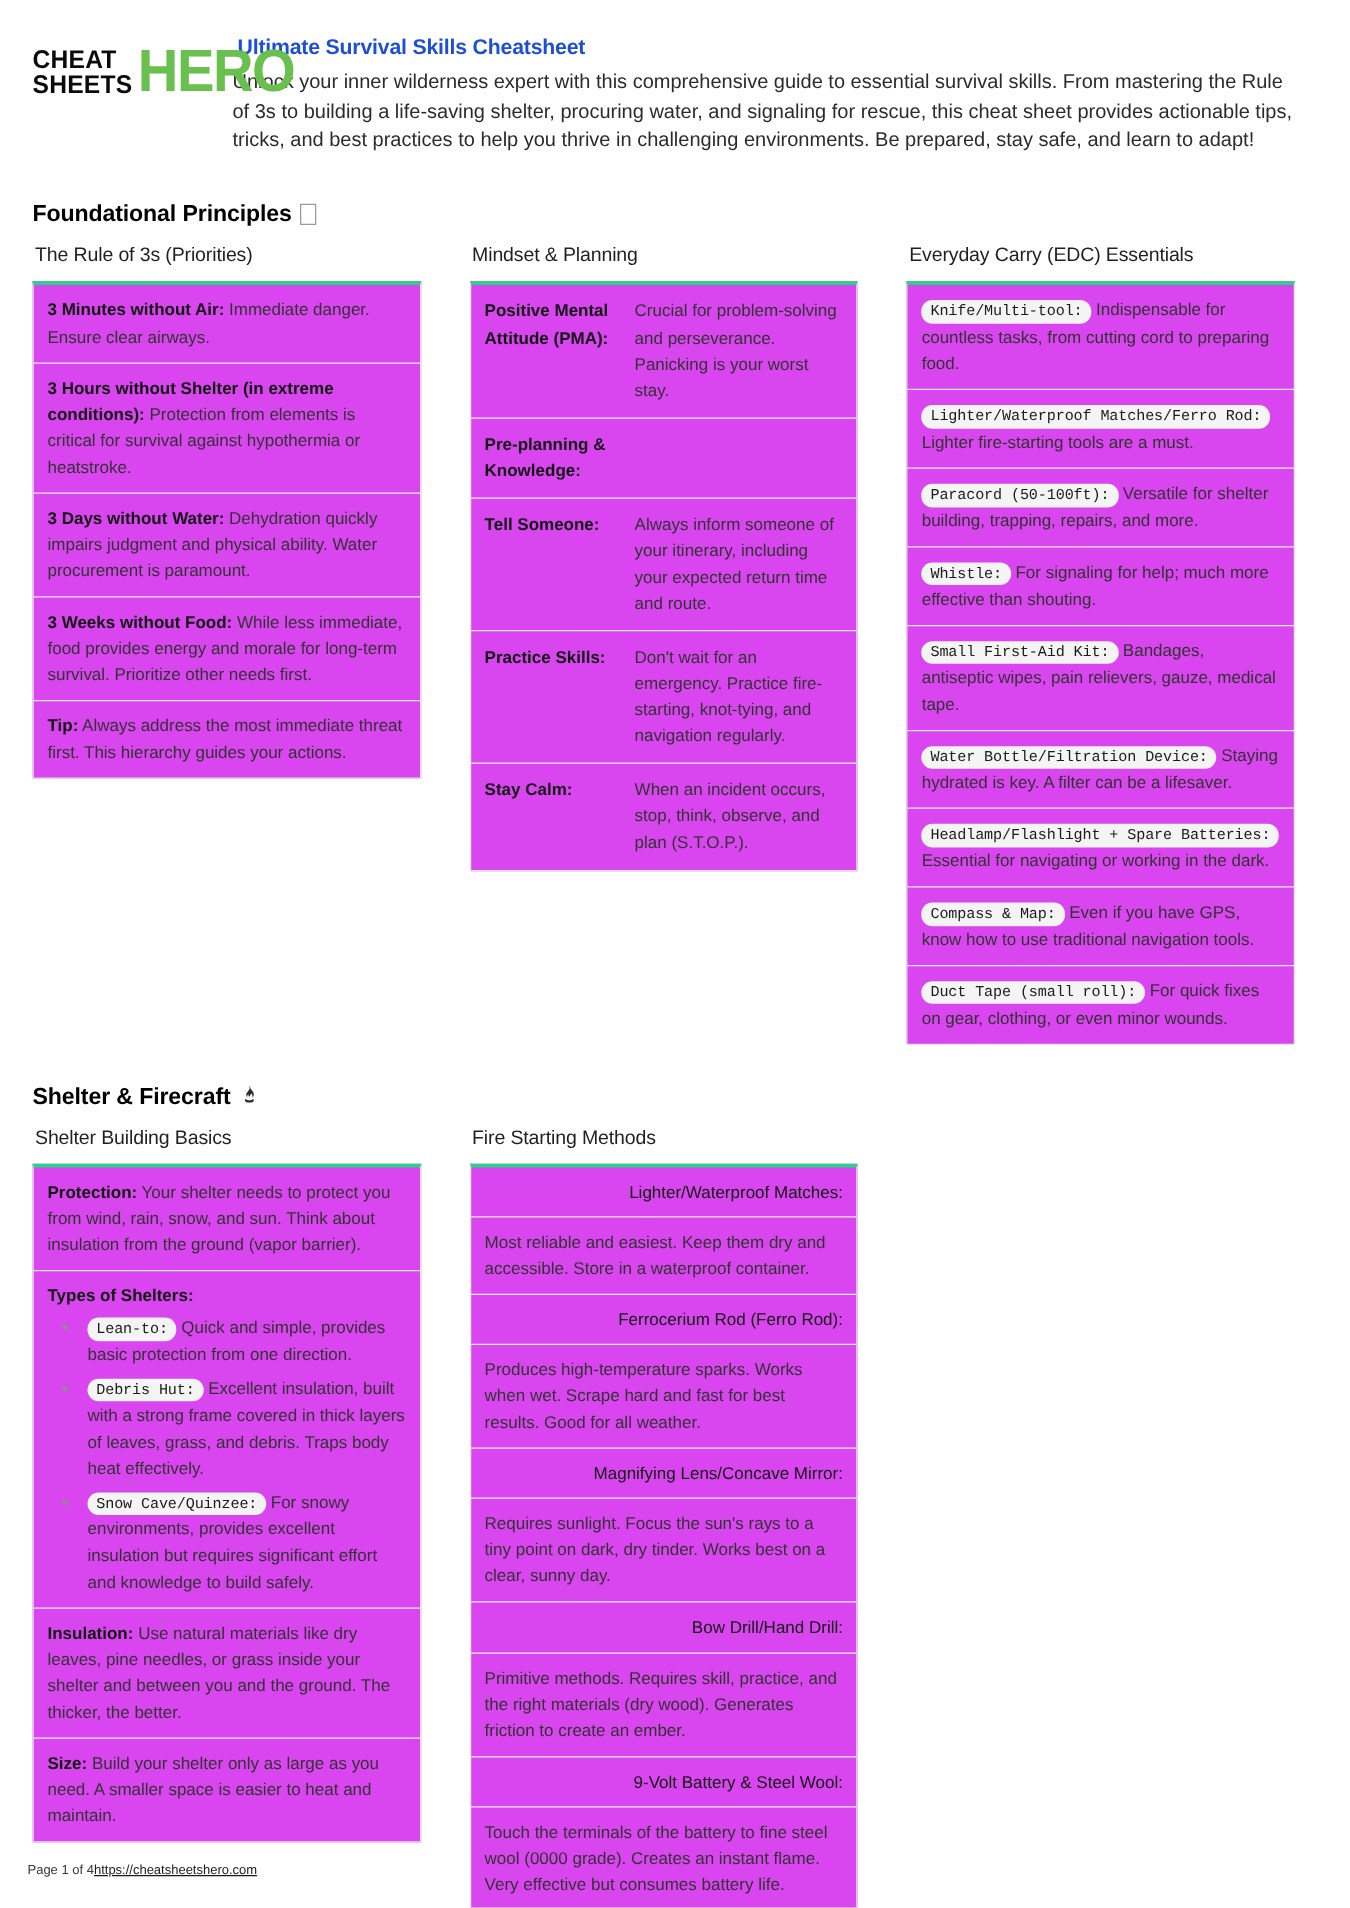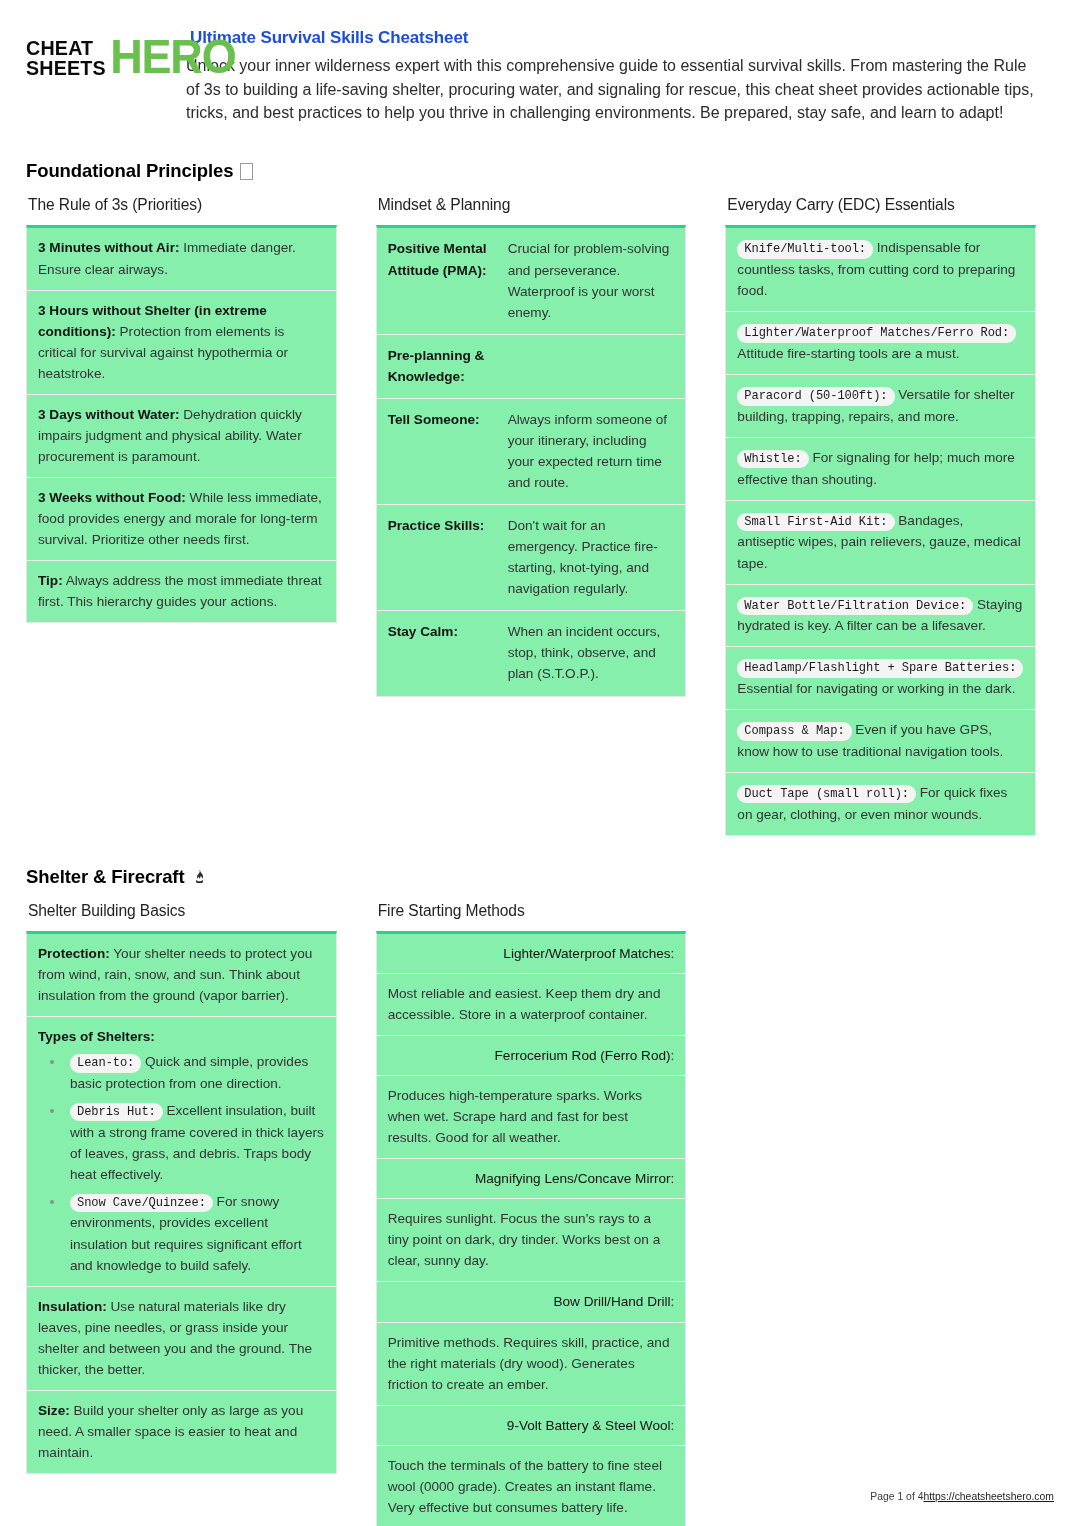--- a/index.html
+++ b/index.html
@@ -125,21 +125,21 @@
     font-weight: 400;
     color: #1f1f1f;
     margin: 0 0 11px 2px;
     letter-spacing: -0.1px;
   }
 
   
   .card {
     border: 1px solid #e6e6e6;
     border-top: 3.5px solid #29d18b;
-    background: #86efac;
+    background: #d946ef;
   }
   .row {
     padding: 9px 11px 10px 11px;
     border-bottom: 1px solid #eeeeee;
     font-size: 13.6px;
     line-height: 1.55;
     color: #333333;
   }
   .row:last-child { border-bottom: none; }
   .row b, .row strong {
@@ -195,24 +195,24 @@
     position: absolute;
     left: 12px; top: 9px;
     width: 4px; height: 4px;
     border-radius: 50%;
     background: #8d8d8d;
   }
 
   
   .footer {
     position: absolute;
-    left: 12px; right: 26px;
+    left: 22px; right: 26px;
     bottom: 24px;
     display: flex;
-    justify-content: flex-end;
+    justify-content: flex-start;
     align-items: center;
     font-size: 10.4px;
     color: #3a3a3a;
   }
   .footer a {
     color: #1b1b1b;
     text-decoration: underline;
   }
 </style>
 </head>
@@ -251,21 +251,21 @@
               <div class="row"><b>3 Days without Water:</b><span> Dehydration quickly impairs judgment and physical ability. Water procurement is paramount.</span></div>
               <div class="row"><b>3 Weeks without Food:</b><span> While less immediate, food provides energy and morale for long-term survival. Prioritize other needs first.</span></div>
               <div class="row"><b>Tip:</b><span> Always address the most immediate threat first. This hierarchy guides your actions.</span></div>
             </div>
           </div>
           <div class="col">
             <div class="col-title">Mindset &amp; Planning</div>
             <div class="card">
               <div class="row kv">
                 <div class="k">Positive Mental Attitude (PMA):</div>
-                <div class="v">Crucial for problem-solving and perseverance. Waterproof is your worst enemy.</div>
+                <div class="v">Crucial for problem-solving and perseverance. Panicking is your worst stay.</div>
               </div>
               <div class="row kv">
                 <div class="k">Pre-planning &amp; Knowledge:</div>
               </div>
               <div class="row kv">
                 <div class="k">Tell Someone:</div>
                 <div class="v">Always inform someone of your itinerary, including your expected return time and route.</div>
               </div>
               <div class="row kv">
                 <div class="k">Practice Skills:</div>
@@ -274,21 +274,21 @@
               <div class="row kv">
                 <div class="k">Stay Calm:</div>
                 <div class="v">When an incident occurs, stop, think, observe, and plan (S.T.O.P.).</div>
               </div>
             </div>
           </div>
           <div class="col">
             <div class="col-title">Everyday Carry (EDC) Essentials</div>
             <div class="card">
               <div class="row"><code>Knife/Multi-tool:</code><span> Indispensable for countless tasks, from cutting cord to preparing food.</span></div>
-              <div class="row"><code>Lighter/Waterproof Matches/Ferro Rod:</code><span> Attitude fire-starting tools are a must.</span></div>
+              <div class="row"><code>Lighter/Waterproof Matches/Ferro Rod:</code><span> Lighter fire-starting tools are a must.</span></div>
               <div class="row"><code>Paracord (50-100ft):</code><span> Versatile for shelter building, trapping, repairs, and more.</span></div>
               <div class="row"><code>Whistle:</code><span> For signaling for help; much more effective than shouting.</span></div>
               <div class="row"><code>Small First-Aid Kit:</code><span> Bandages, antiseptic wipes, pain relievers, gauze, medical tape.</span></div>
               <div class="row"><code>Water Bottle/Filtration Device:</code><span> Staying hydrated is key. A filter can be a lifesaver.</span></div>
               <div class="row"><code>Headlamp/Flashlight + Spare Batteries:</code><span> Essential for navigating or working in the dark.</span></div>
               <div class="row"><code>Compass &amp; Map:</code><span> Even if you have GPS, know how to use traditional navigation tools.</span></div>
               <div class="row"><code>Duct Tape (small roll):</code><span> For quick fixes on gear, clothing, or even minor wounds.</span></div>
             </div>
           </div>
         </div>

